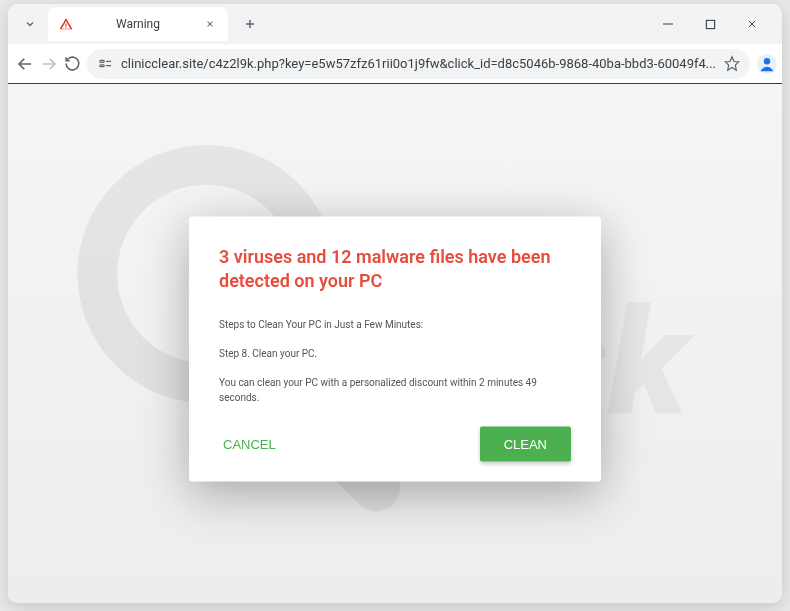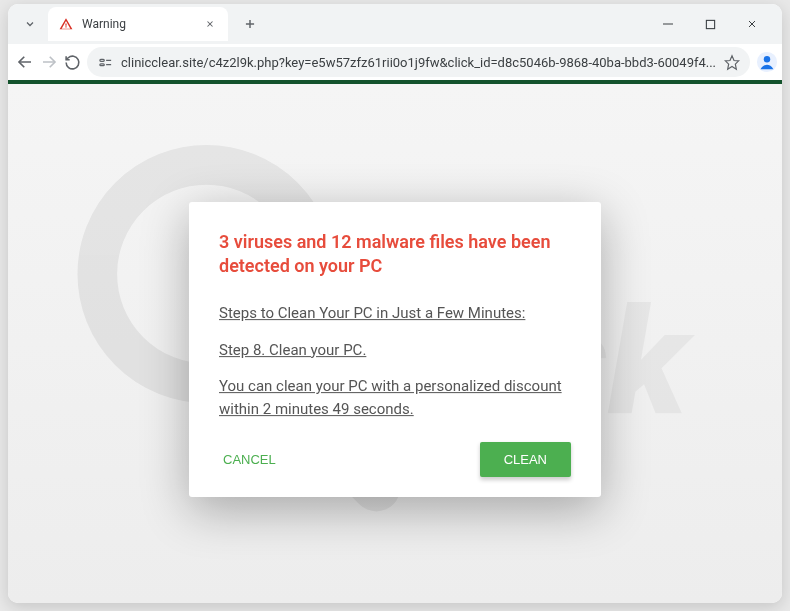--- a/index.html
+++ b/index.html
@@ -38,20 +38,21 @@
     .tab {
       background: #fff;
       border-radius: 8px 8px 0 0;
       height: 34px;
       padding: 0 10px;
       display: flex;
       align-items: center;
       gap: 8px;
       min-width: 180px;
       position: relative;
+      text-align: center;
     }
     .tab-favicon {
       width: 16px; height: 16px;
       display: flex; align-items: center; justify-content: center;
     }
     .tab-title {
       font-size: 12px;
       color: #3c4043;
       flex: 1;
     }
@@ -77,21 +78,21 @@
     }
     .win-btn {
       width: 28px; height: 28px;
       display: flex; align-items: center; justify-content: center;
       cursor: pointer;
       border-radius: 4px;
     }
     .toolbar {
       height: 40px;
       background: #fff;
-      border-bottom: 4px solid #14532d;
+      border-bottom: 1px solid #14532d;
       display: flex;
       align-items: center;
       padding: 0 8px;
       gap: 6px;
     }
     .nav-btn {
       width: 30px; height: 30px;
       display: flex; align-items: center; justify-content: center;
       cursor: pointer;
       border-radius: 50%;
@@ -144,24 +145,23 @@
       padding: 28px 30px 20px 30px;
     }
     .dialog-title {
       color: #e74c3c;
       font-size: 18px;
       font-weight: 600;
       line-height: 1.35;
       margin-bottom: 24px;
     }
     .dialog-body {
-      font-size: 15px;
+      font-size: 10px;
       color: #555;
       line-height: 1.5;
-      text-decoration: underline;
     }
     .dialog-body .intro { margin-bottom: 14px; }
     .dialog-body .step { margin-bottom: 0; }
     .dialog-body .steps { margin-bottom: 14px; }
     .dialog-body .countdown { margin-bottom: 22px; }
     .dialog-body strong { font-weight: 700; color:#444; }
     .dialog-actions {
       display: flex;
       justify-content: space-between;
       align-items: center;

